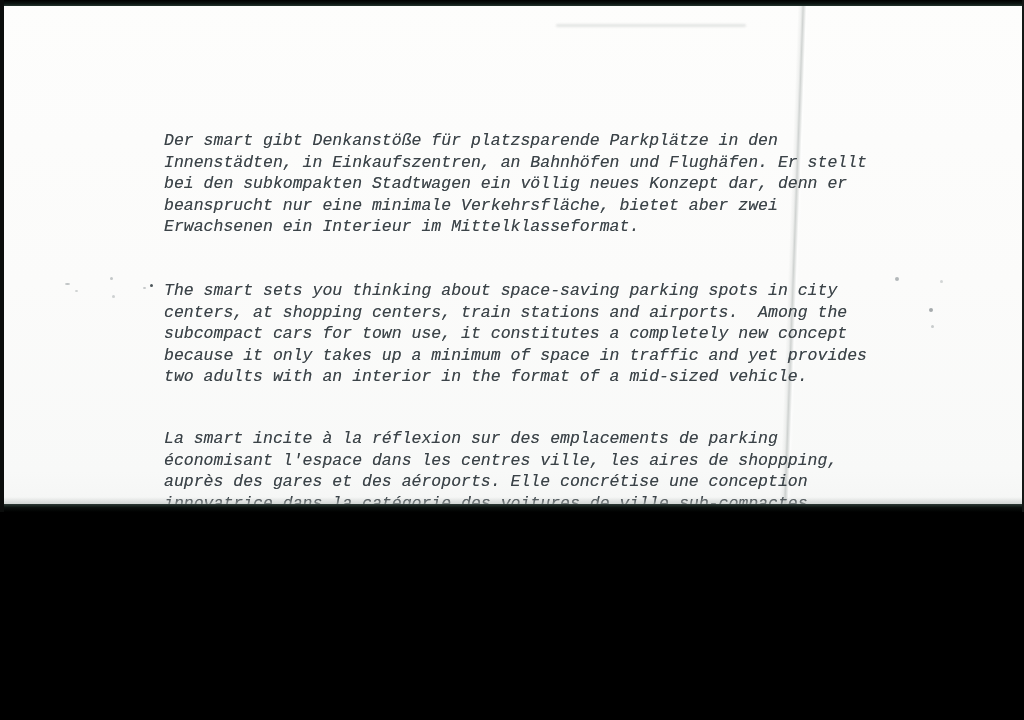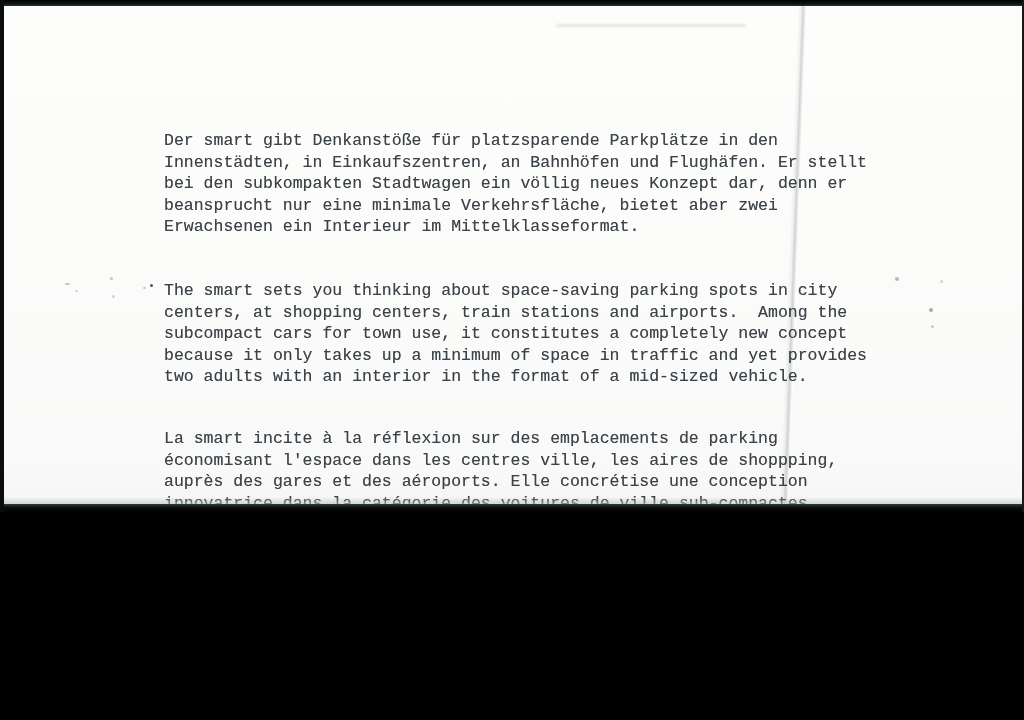--- a/index.html
+++ b/index.html
@@ -6,20 +6,21 @@
     margin: 0;
     padding: 0;
     background: #000;
   }
   .page {
     position: relative;
     width: 1024px;
     height: 512px;
     overflow: hidden;
     background: linear-gradient(180deg, #fdfdfc 0%, #fbfbfa 55%, #f8f9f8 92%, #f4f5f4 100%);
+    font-style: italic;
   }
   
   .border-top {
     position: absolute; top: 0; left: 0; right: 0; height: 6px;
     background: linear-gradient(180deg, #000 0%, #0c1512 60%, #23332d 100%);
     z-index: 5;
   }
   .border-bottom {
     position: absolute; bottom: 0; left: 0; right: 0; height: 8px;
     background: linear-gradient(180deg, #2c3a36 0%, #0a100e 45%, #000 100%);

